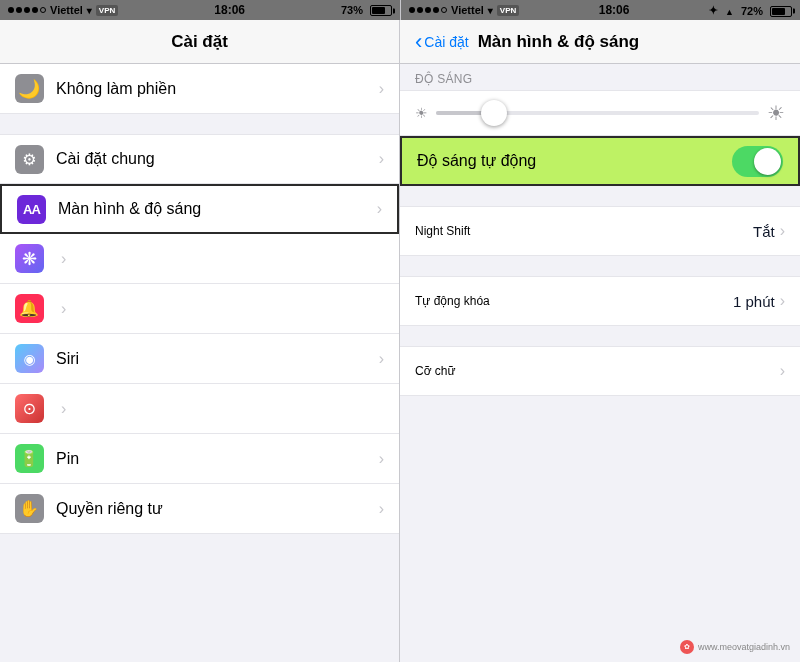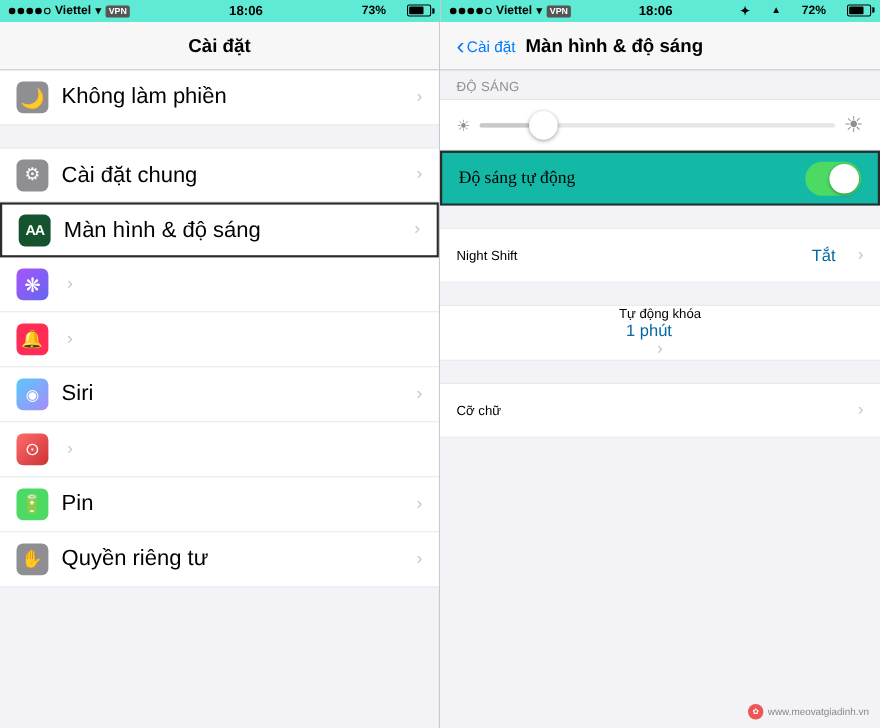--- a/index.html
+++ b/index.html
@@ -15,41 +15,41 @@
 
     
     .status-bars {
       display: flex;
       width: 100%;
       height: 20px;
     }
     .status-bar {
       width: 50%;
       height: 20px;
-      background: #5eead4;
+      background: #737373;
       display: flex;
       align-items: center;
       justify-content: space-between;
       padding: 0 8px;
       font-size: 11px;
       font-weight: 600;
       color: #000;
     }
     .status-bar-right {
       border-left: 1px solid #c8c8cd;
     }
     .status-left {
       display: flex;
       align-items: center;
       gap: 4px;
     }
     .status-right {
       display: flex;
-      align-items: flex-start;
-      gap: 19px;
+      align-items: flex-end;
+      gap: 7px;
       font-size: 11px;
     }
     .signal-dots {
       display: flex;
       gap: 2px;
       align-items: center;
     }
     .dot {
       width: 6px;
       height: 6px;
@@ -154,27 +154,27 @@
       border-radius: 6px;
       display: flex;
       align-items: center;
       justify-content: center;
       margin-right: 12px;
       flex-shrink: 0;
       font-size: 18px;
       color: white;
     }
     .icon-gray { background: #8e8e93; }
-    .icon-blue { background: #14532d; }
+    .icon-blue { background: #6d28d9; }
     .icon-pink { background: #ff2d55; }
     .icon-green { background: #4cd964; }
 
     .row-label {
       flex: 1;
-      font-size: 20px;
+      font-size: 16px;
       color: #000;
     }
     .row-chevron {
       color: #c7c7cc;
       font-size: 16px;
       margin-left: 5px;
     }
 
     
     .right-panel {
@@ -268,28 +268,27 @@
       border-radius: 50%;
       position: absolute;
       top: 50%;
       left: 18%;
       transform: translate(-50%, -50%);
       box-shadow: 0 1px 4px rgba(0,0,0,0.4);
     }
 
     
     .auto-brightness-row {
-      background: #14b8a6;
+      background: #bef264;
       border: 2.5px solid #2b2b2b;
       display: flex;
       align-items: center;
       padding: 0 15px;
       min-height: 50px;
       z-index: 2;
-      font-family: Liberation Serif, serif;
     }
     .auto-brightness-label {
       flex: 1;
       font-size: 16px;
       color: #000;
     }
     
     .toggle {
       width: 51px;
       height: 31px;
@@ -318,22 +317,22 @@
       min-height: 50px;
       padding: 0 15px;
     }
     .right-row-label {
       flex: 1;
       font-size: 12px;
       color: #000;
     }
     .right-row-value {
       font-size: 15px;
-      color: #0369a1;
-      margin-right: 20px;
+      color: #0f172a;
+      margin-right: 5px;
     }
     .right-row-chevron {
       color: #c7c7cc;
       font-size: 16px;
     }
 
     
     .watermark {
       position: absolute;
       bottom: 8px;
@@ -511,21 +510,21 @@
         </div>
 
         <div style="height:20px;background:#f2f2f7;"></div>
         <div class="right-row" style="border-top:1px solid #e5e5ea;">
           <span class="right-row-label">Night Shift</span>
           <span class="right-row-value">Tắt</span>
           <span class="right-row-chevron">›</span>
         </div>
 
         <div style="height:20px;background:#f2f2f7;"></div>
-        <div class="right-row" style="border-top:1px solid #e5e5ea;flex-direction:column;">
+        <div class="right-row" style="border-top:1px solid #e5e5ea;">
           <span class="right-row-label">Tự động khóa</span>
           <span class="right-row-value">1 phút</span>
           <span class="right-row-chevron">›</span>
         </div>
 
         <div style="height:20px;background:#f2f2f7;"></div>
         <div class="right-row" style="border-top:1px solid #e5e5ea;gap:24px;">
           <span class="right-row-label">Cỡ chữ</span>
           <span class="right-row-chevron">›</span>
         </div>

